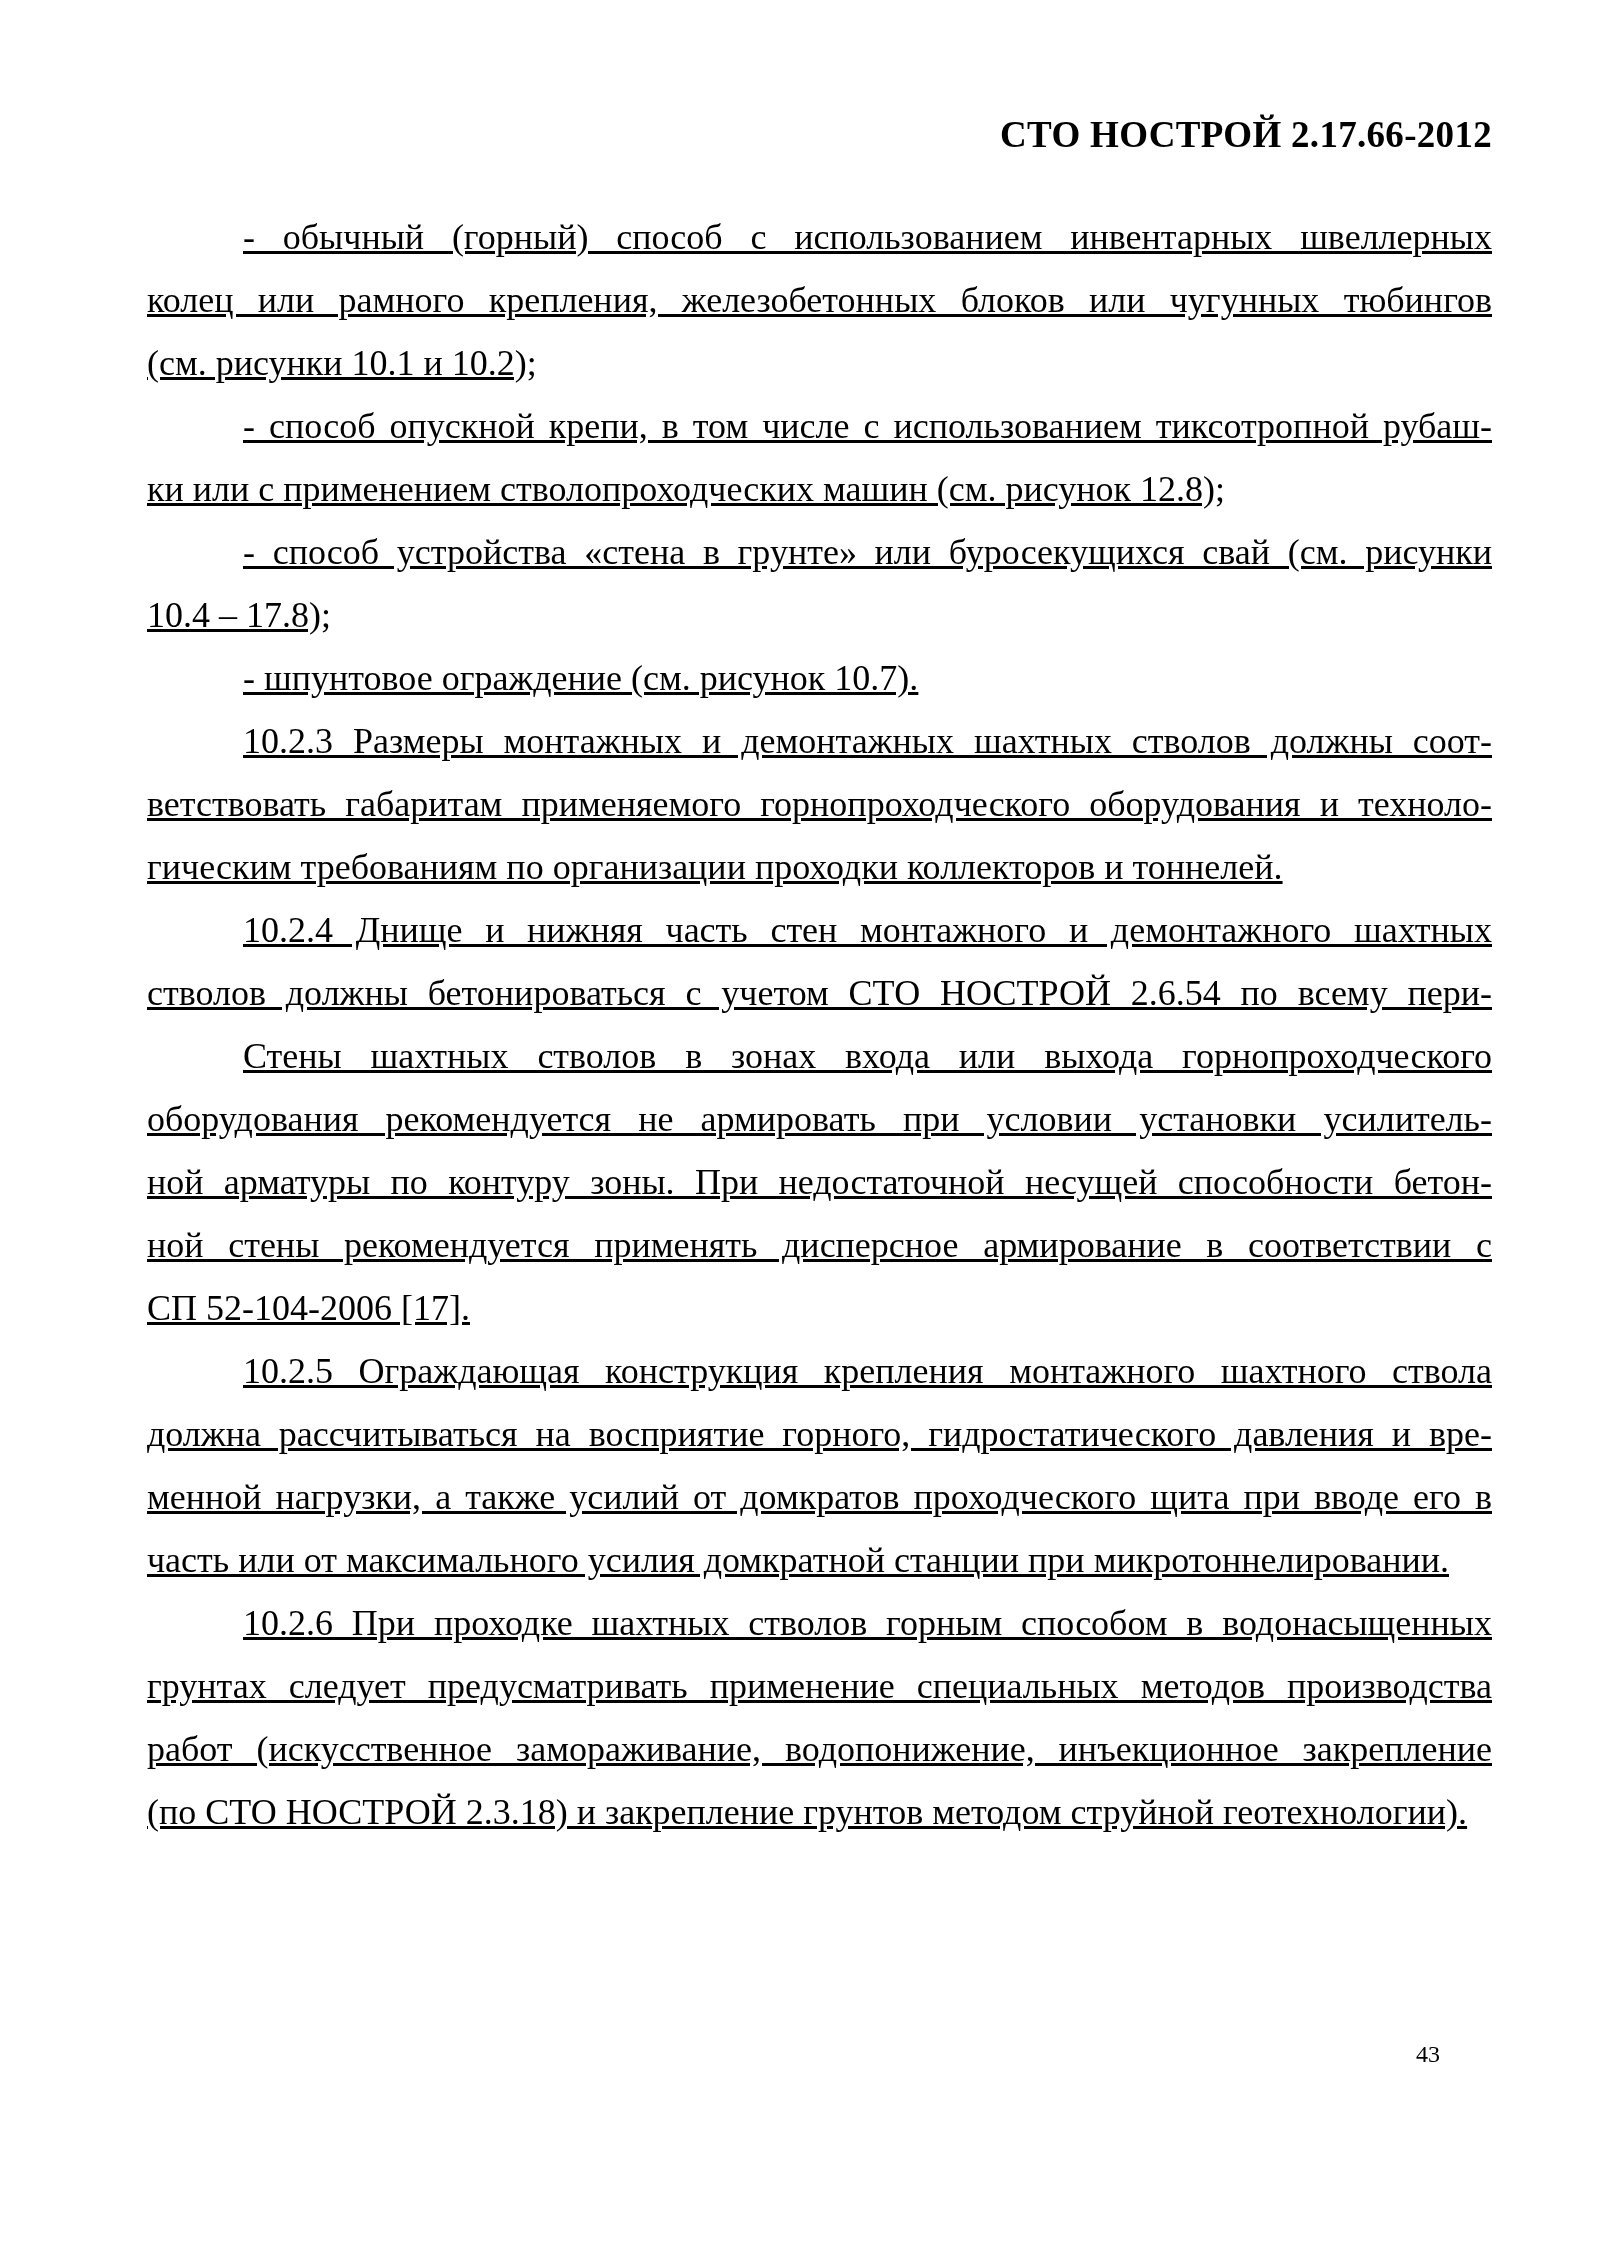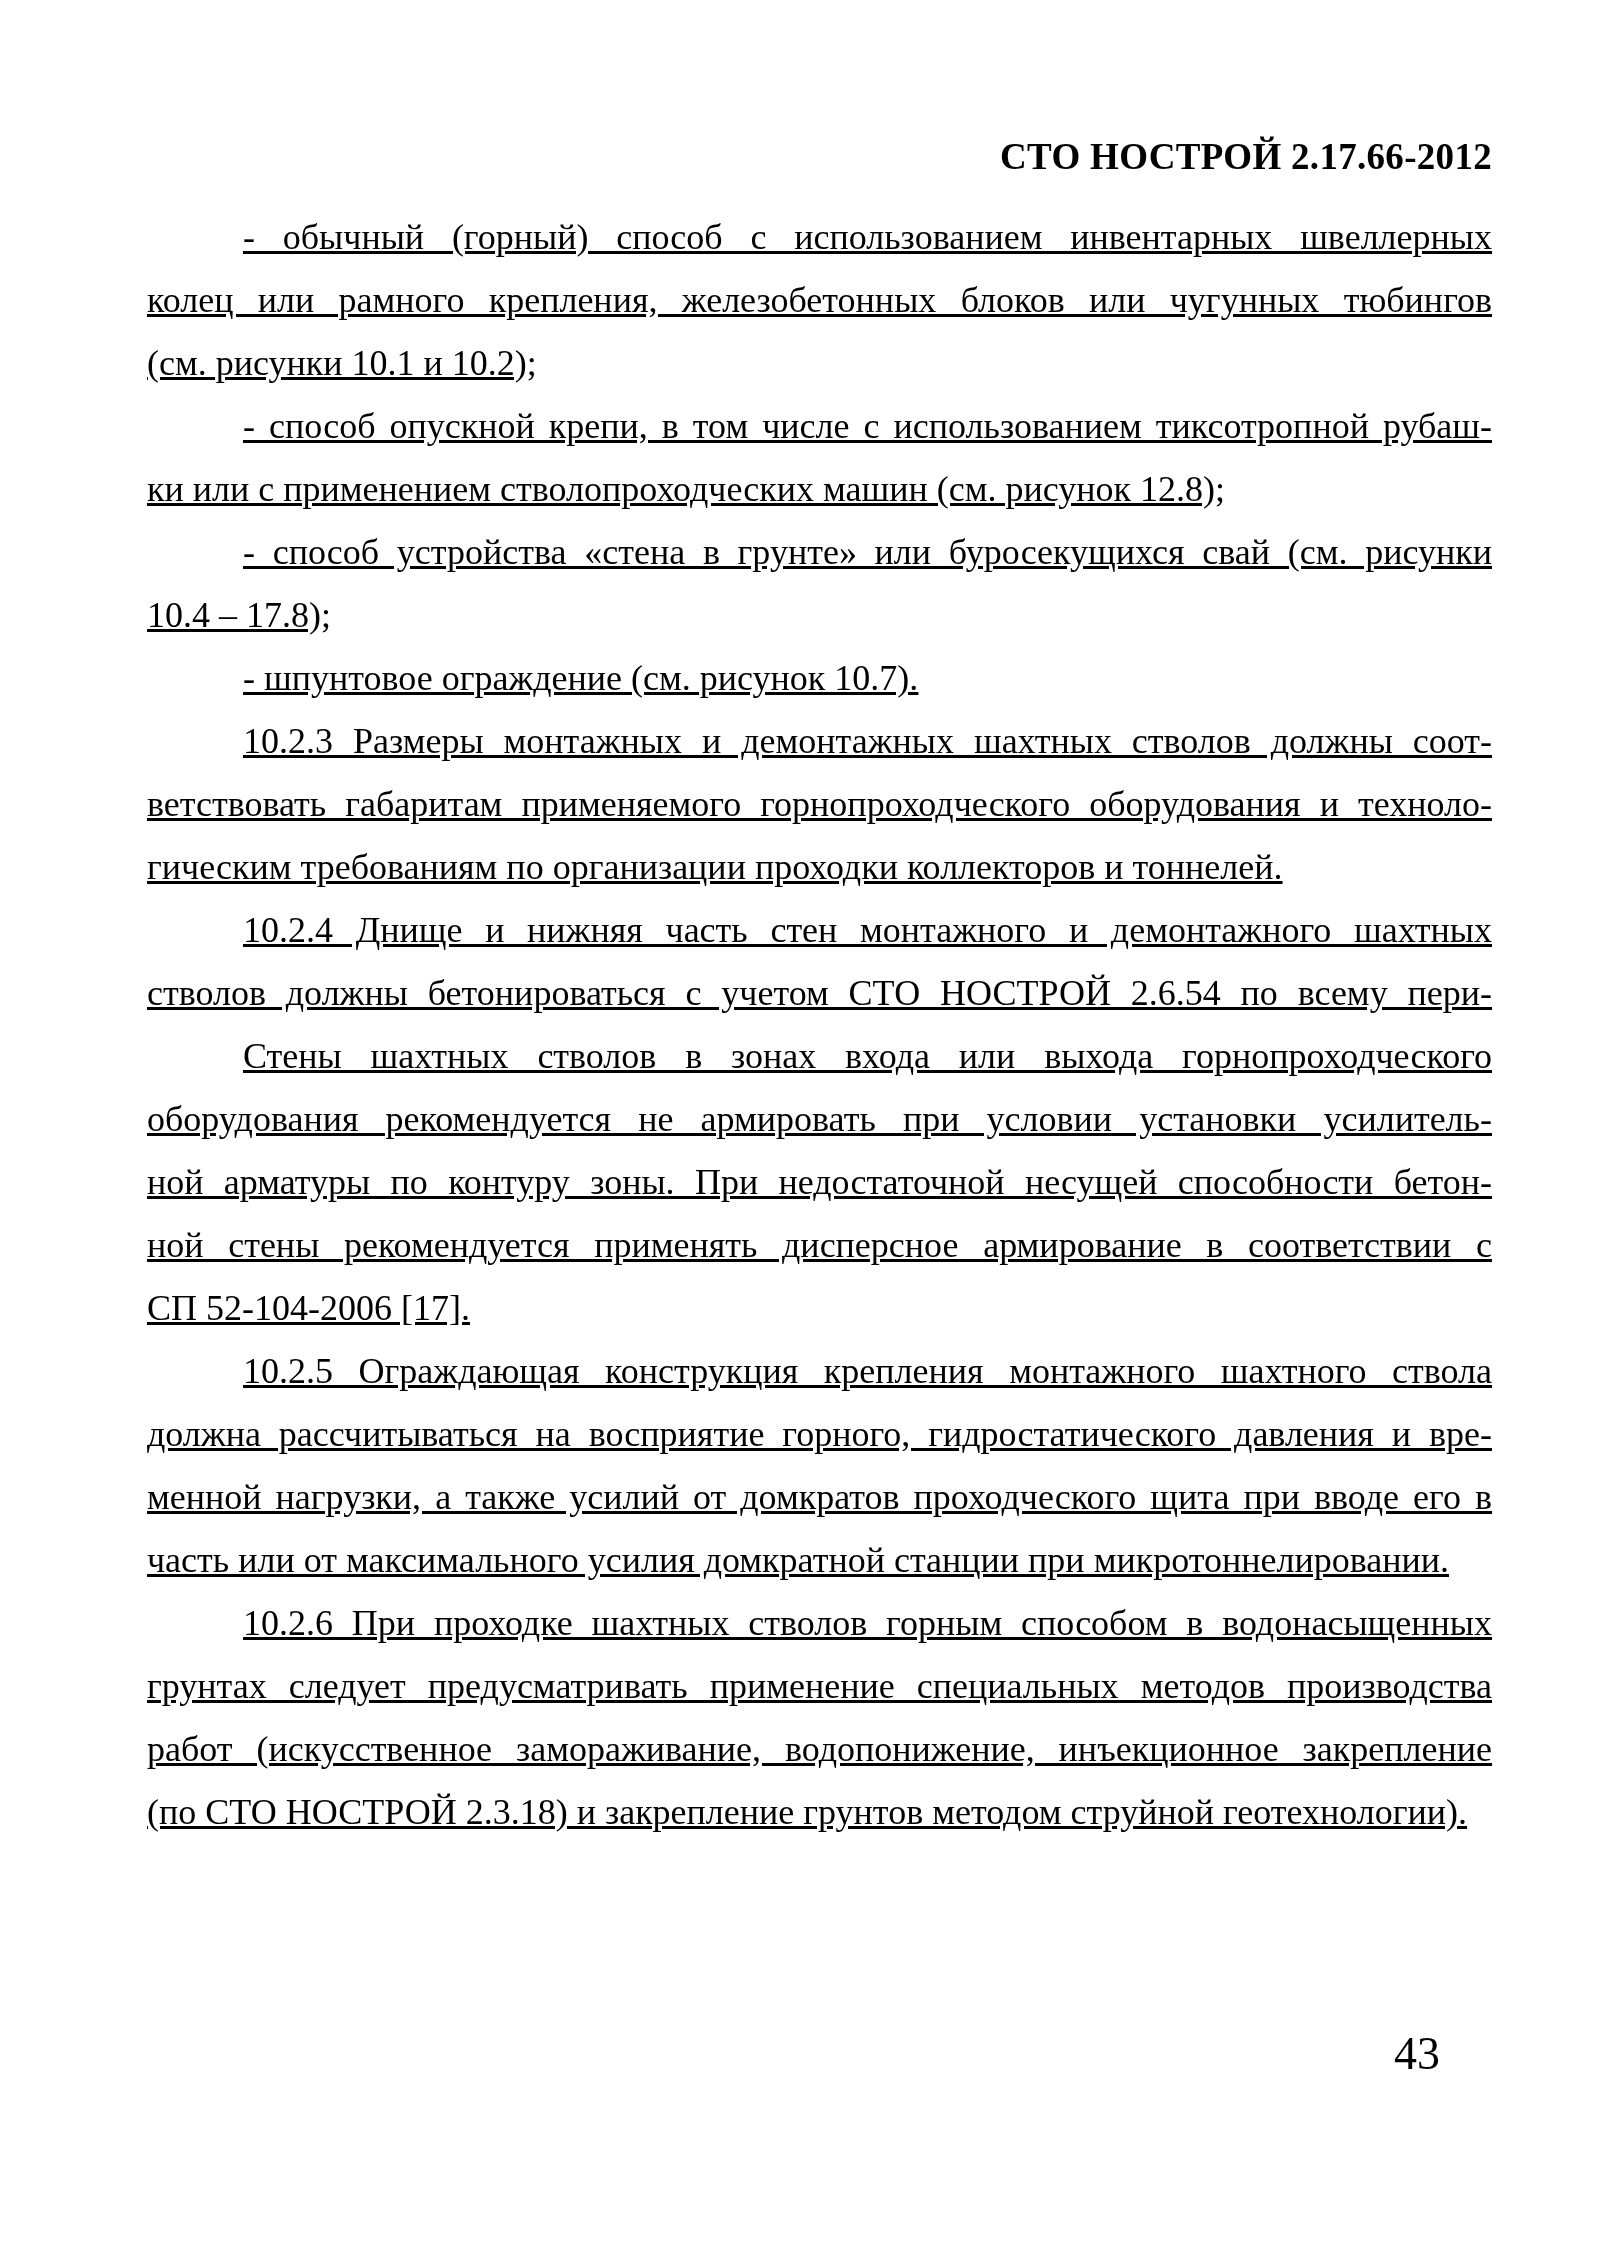--- a/index.html
+++ b/index.html
@@ -11,21 +11,21 @@
     position: relative;
     width: 1620px;
     height: 2261px;
     background: #ffffff;
     color: #000000;
     font-family: "Liberation Serif", "DejaVu Serif", serif;
     overflow: hidden;
   }
   .doc-header {
     position: absolute;
-    top: 135px;
+    top: 113px;
     left: 147px;
     right: 128px;
     text-align: right;
     font-weight: 700;
     font-size: 37px;
     line-height: 44px;
     letter-spacing: 0.3px;
     white-space: nowrap;
   }
   .doc-content {
@@ -50,21 +50,21 @@
   .line.firstline {
     text-indent: 96px;
   }
   .line.lastline {
     text-align-last: left;
   }
   .page-number {
     position: absolute;
     top: 2032px;
     right: 180px;
-    font-size: 46px;
+    font-size: 24px;
     line-height: 44px;
   }
 </style>
 </head>
 <body>
 
 <div class="page">
   <div class="doc-header">СТО НОСТРОЙ 2.17.66-2012</div>
 
   <div class="doc-content">

